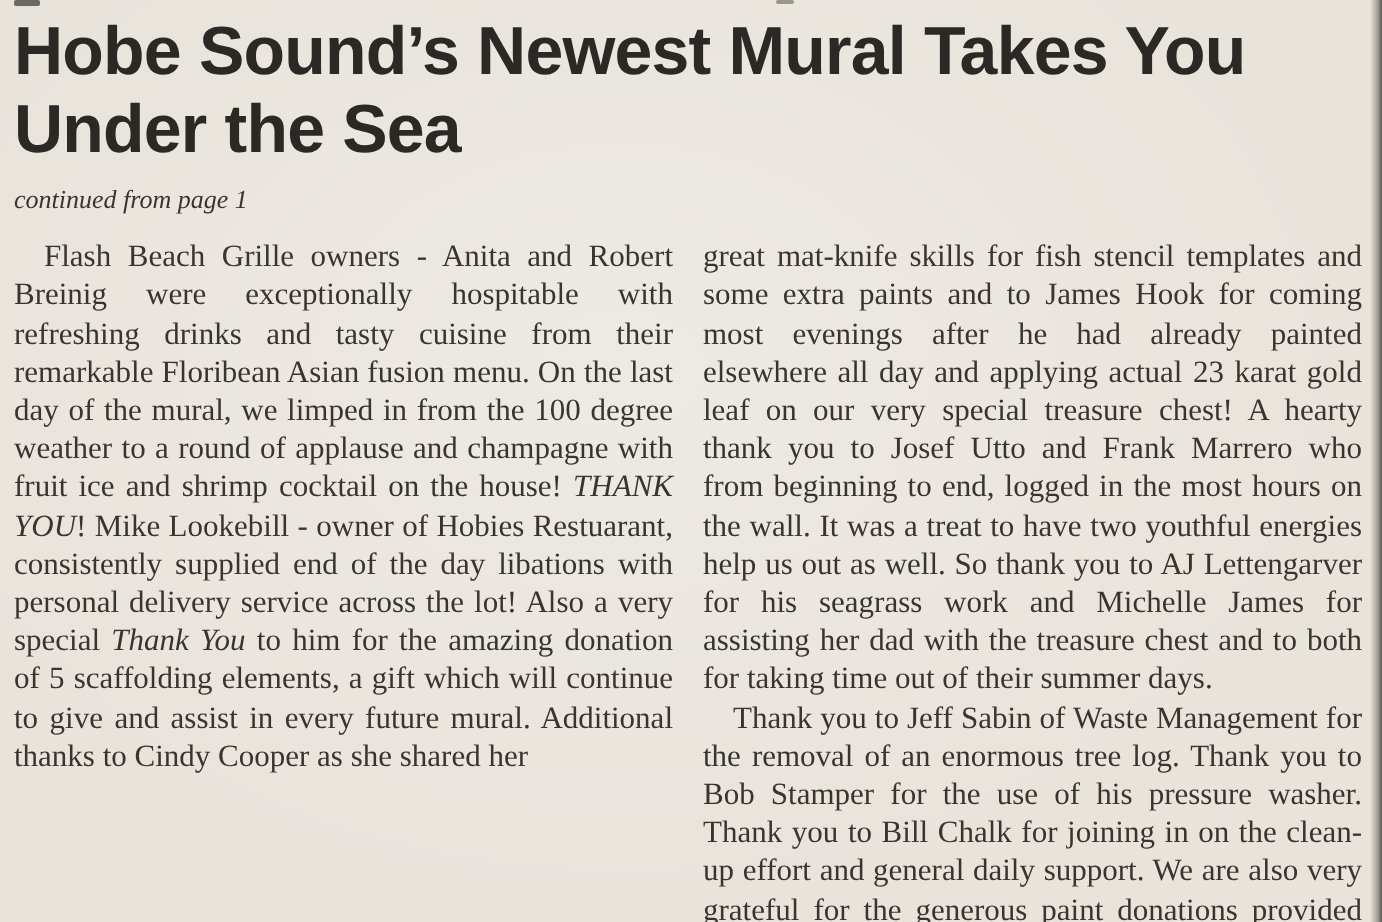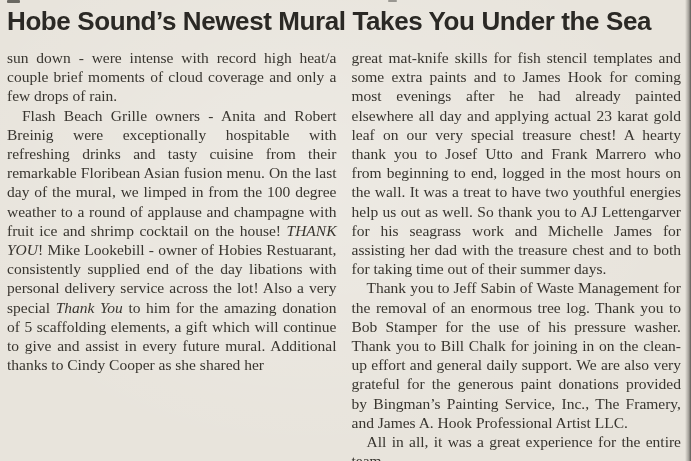--- a/index.html
+++ b/index.html
@@ -38,21 +38,21 @@
     background: #4a4843;
     border-radius: 1px;
     opacity: 0.8;
   }
   .speck-1 { left: 7px; top: 0; width: 13px; height: 3px; }
   .speck-2 { left: 388px; top: 0; width: 9px; height: 2px; opacity: 0.5; }
 
   .headline {
     font-family: "Liberation Sans", sans-serif;
     font-weight: bold;
-    font-size: 26px;
+    font-size: 34px;
     letter-spacing: -0.4px;
     color: var(--title-ink);
     line-height: 1.15;
     margin-top: 3px;
   }
   .continued-note {
     font-style: italic;
     font-size: 13px;
     color: var(--ink);
     margin-top: 7px;
@@ -78,24 +78,24 @@
 </style>
 </head>
 <body>
 
 <div class="page">
   <div class="scan-speck speck-1"></div>
   <div class="scan-speck speck-2"></div>
 
   <h1 class="headline">Hobe Sound’s Newest Mural Takes You Under the Sea</h1>
 
+  <div class="continued-note">continued from page 1</div>
 
   <div class="columns">
       <div class="column">
-        <p class="para"><span class="">sun down - were intense with record high heat/a couple brief moments of cloud coverage and only a few drops of rain.</span></p>
         <p class="para indent"><span class="">Flash Beach Grille owners - Anita and Robert Breinig were exceptionally hospitable with refreshing drinks and tasty cuisine from their remarkable Floribean Asian fusion menu. On the last day of the mural, we limped in from the 100 degree weather to a round of applause and champagne with fruit ice and shrimp cocktail on the house! </span><span class="italic">THANK YOU</span><span class="">! Mike Lookebill - owner of Hobies Restuarant, consistently supplied end of the day libations with personal delivery service across the lot! Also a very special </span><span class="italic">Thank You</span><span class=""> to him for the amazing donation of 5 scaffolding elements, a gift which will continue to give and assist in every future mural. Additional thanks to Cindy Cooper as she shared her</span></p>
       </div>
       <div class="column">
         <p class="para"><span class="">great mat-knife skills for fish stencil templates and some extra paints and to James Hook for coming most evenings after he had already painted elsewhere all day and applying actual 23 karat gold leaf on our very special treasure chest! A hearty thank you to Josef Utto and Frank Marrero who from beginning to end, logged in the most hours on the wall. It was a treat to have two youthful energies help us out as well. So thank you to AJ Lettengarver for his seagrass work and Michelle James for assisting her dad with the treasure chest and to both for taking time out of their summer days.</span></p>
         <p class="para indent"><span class="">Thank you to Jeff Sabin of Waste Management for the removal of an enormous tree log. Thank you to Bob Stamper for the use of his pressure washer. Thank you to Bill Chalk for joining in on the clean-up effort and general daily support. We are also very grateful for the generous paint donations provided by Bingman’s Painting Service, Inc., The Framery, and James A. Hook Professional Artist LLC.</span></p>
         <p class="para indent"><span class="">All in all, it was a great experience for the entire team</span></p>
       </div>
     </div>
 
   <div class="edge-shadow-right"></div>

